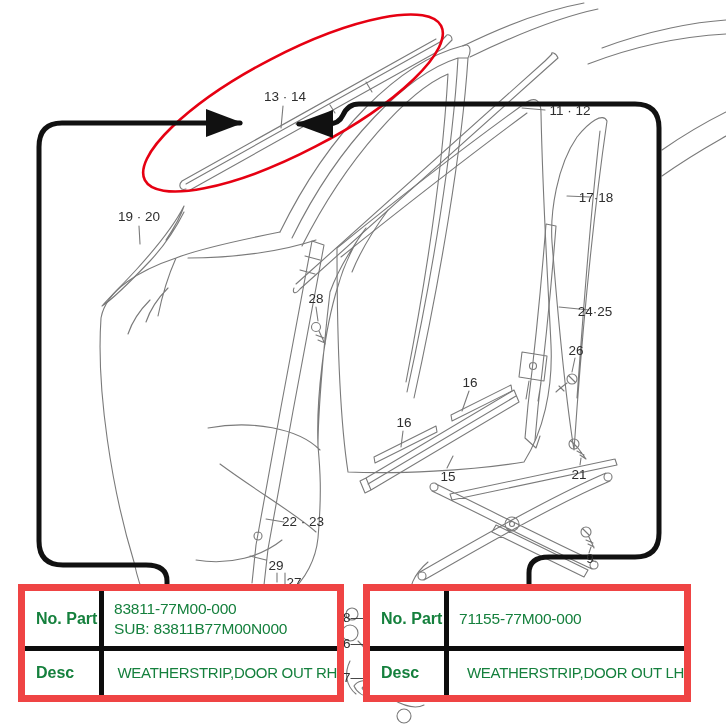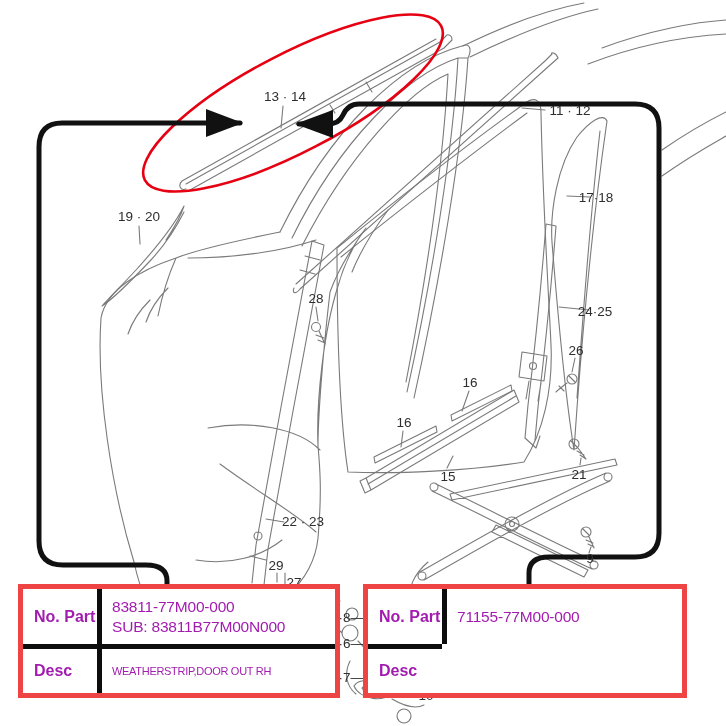--- a/index.html
+++ b/index.html
@@ -3,29 +3,29 @@
 <meta charset="utf-8">
 <style>
   html,body{margin:0;padding:0;background:#ffffff;}
   #stage{position:relative;width:726px;height:726px;background:#ffffff;overflow:hidden;
          font-family:"Liberation Sans",sans-serif;padding-left:44px;}
   #diagram-svg{position:absolute;left:0;top:0;}
   .lbl{font-family:"Liberation Sans","DejaVu Sans",sans-serif;font-size:13.5px;fill:#2e2e2e;}
   .lbl-mid{text-anchor:middle;}
   .lbl-start{text-anchor:start;}
   
-  .ptable{position:absolute;background:#ffffff;border:5px solid #ef4444;display:grid;
+  .ptable{position:absolute;background:#ffffff;border:7px solid #ef4444;display:grid;
           grid-template-columns:74px 1fr;grid-template-rows:55px 1fr;z-index:5;
-          color:#a21caf;}
+          color:#15803d;}
   .pt-cell{display:flex;flex-direction:column;justify-content:center;background:#fff;}
   .pt-label{padding-left:11px;font-weight:bold;font-size:16px;}
   .pt-value{padding-left:10px;font-weight:normal;font-size:15.5px;line-height:20px;letter-spacing:-0.2px;}
   .col2{border-left:5px solid #0d0d0d;}
   .row2{border-top:5px solid #0d0d0d;}
-  .desc-text{font-size:11px;letter-spacing:-0.3px;}
+  .desc-text{font-size:15px;letter-spacing:-0.3px;text-align:right;}
 </style>
 </head>
 <body>
 
 <div id="stage">
 
   <svg id="diagram-svg" width="726" height="726" viewBox="0 0 726 726">
 
     <g stroke="#7a7a7a" fill="none" stroke-width="1.1" stroke-linecap="round" stroke-linejoin="round">
 
@@ -235,15 +235,18 @@
       <div class="desc-text">WEATHERSTRIP,DOOR OUT RH</div>
     </div>
   </div>
 
   <div class="ptable" style="left:363px;top:584px;width:314px;height:104px;">
     <div class="pt-cell pt-label">No. Part</div>
     <div class="pt-cell pt-value col2">
       <div>71155-77M00-000</div>
     </div>
     <div class="pt-cell pt-label row2">Desc</div>
+    <div class="pt-cell pt-value col2 row2">
+      <div class="desc-text">WEATHERSTRIP,DOOR OUT LH</div>
+    </div>
   </div>
 
 </div>
 
 </body></html>

